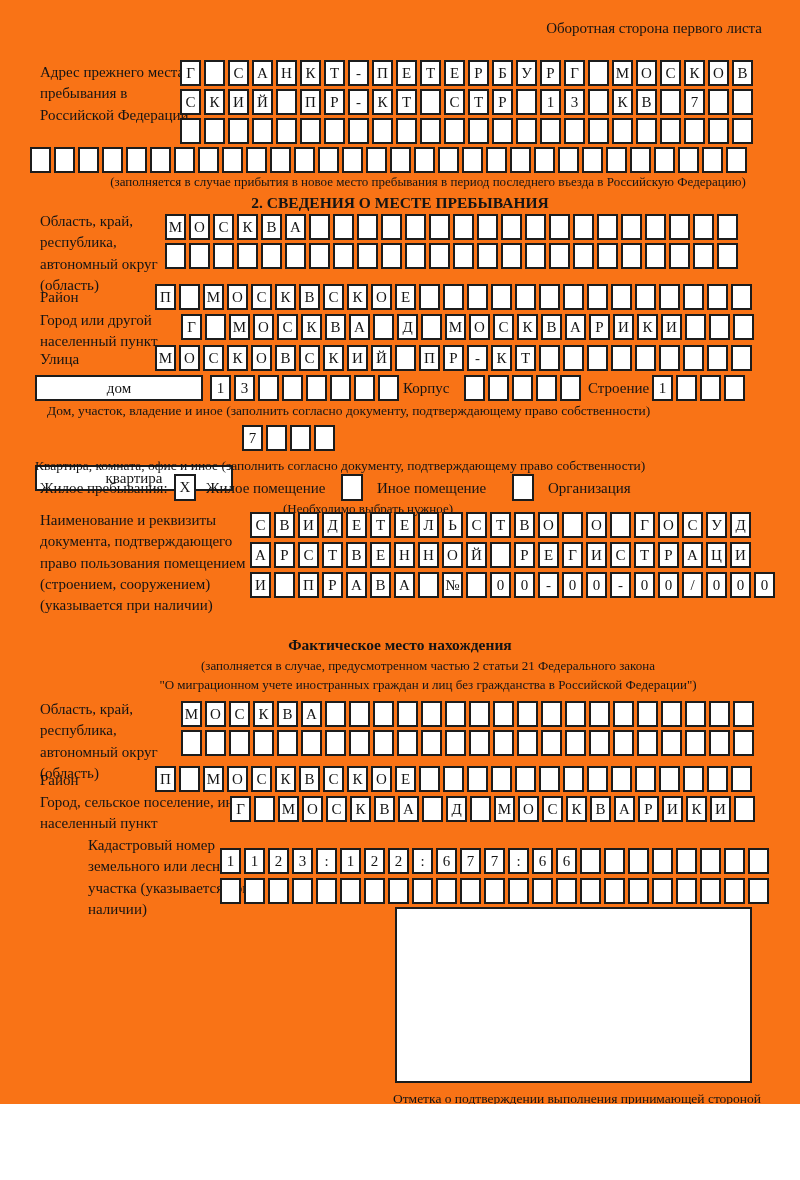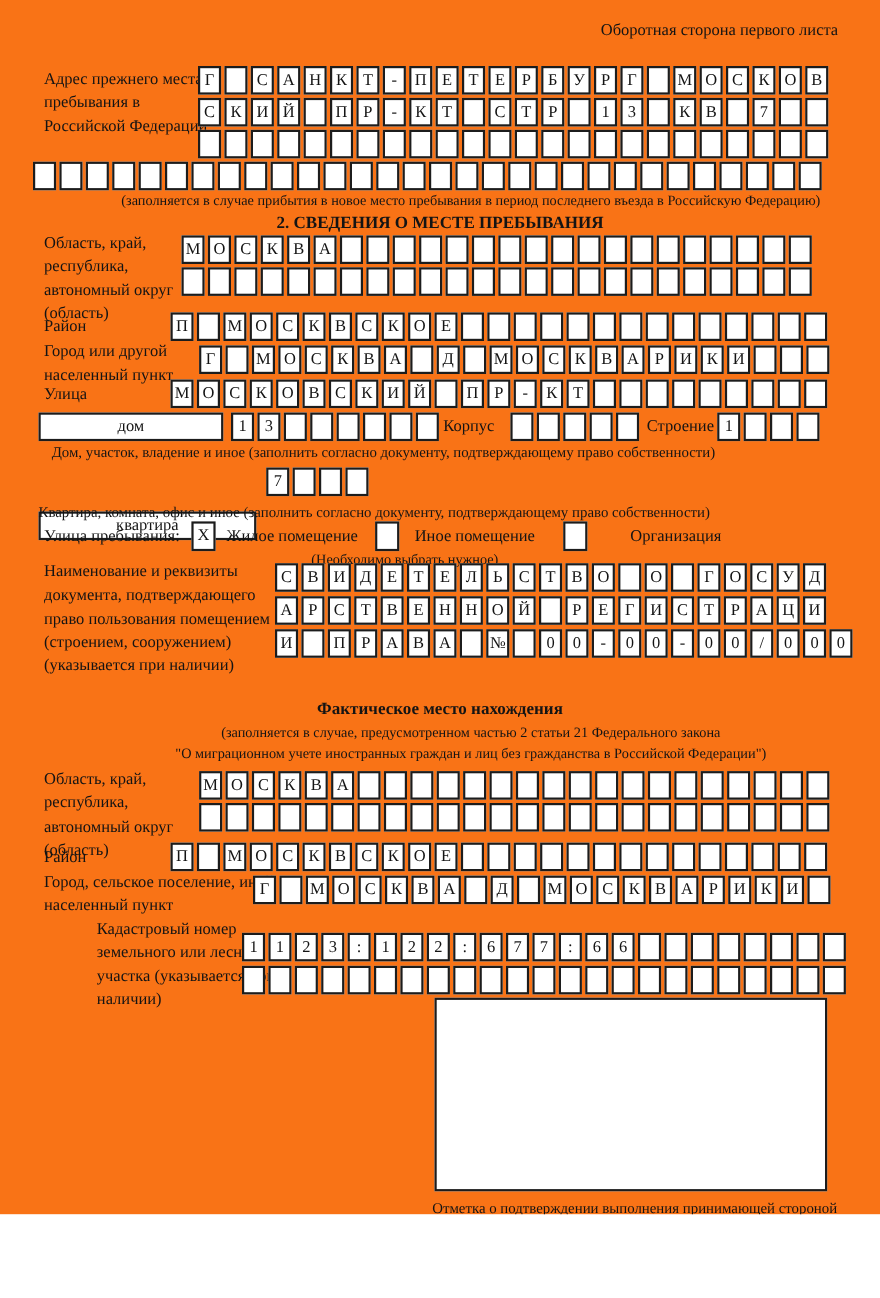--- a/index.html
+++ b/index.html
@@ -322,27 +322,27 @@
 
   <div class="abs wide-rect" style="top:425px; left:35px; width:198px;margin-top:40px;">квартира</div>
   <div class="abs cells" style="top:425px; left:242px;">
       <span class="cell">7</span>
       <span class="cell"></span>
       <span class="cell"></span>
       <span class="cell"></span>
     </div>
   <div class="abs cap2" style="top:458px; left:35px;">Квартира, комната, офис и иное (заполнить согласно документу, подтверждающему право собственности)</div>
 
-  <div class="abs lbl" style="top:478px; left:40px;">Улица пребывания:</div>
+  <div class="abs lbl" style="top:478px; left:40px;">Жилое пребывания:</div>
   <div class="abs chk" style="top:474px; left:174px;">X</div>
   <div class="abs lbl" style="top:478px; left:206px;">Жилое помещение</div>
   <div class="abs chk" style="top:474px; left:341px;"></div>
   <div class="abs lbl" style="top:478px; left:377px;">Иное помещение</div>
   <div class="abs chk" style="top:474px; left:512px;"></div>
-  <div class="abs lbl" style="top:478px; left:573px;">Организация</div>
+  <div class="abs lbl" style="top:478px; left:548px;">Организация</div>
   <div class="abs cap" style="top:501px; left:255px;">(Необходимо выбрать нужное)</div>
 
   <div class="abs lbl" style="top:510px; left:40px; width:206px;">Наименование и реквизиты документа, подтверждающего право пользования помещением (строением, сооружением) (указывается при наличии)</div>
   <div class="abs cells" style="top:512px; left:250px;">
       <span class="cell">С</span>
       <span class="cell">В</span>
       <span class="cell">И</span>
       <span class="cell">Д</span>
       <span class="cell">Е</span>
       <span class="cell">Т</span>

